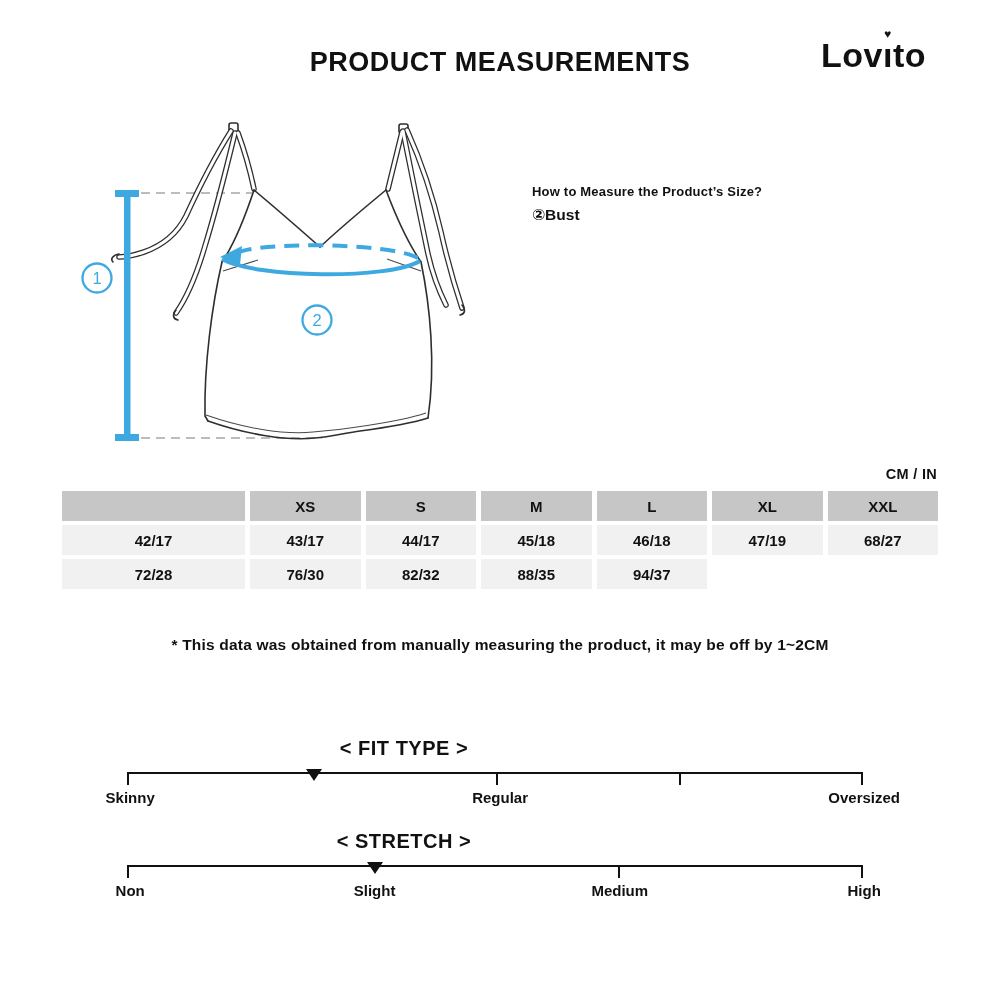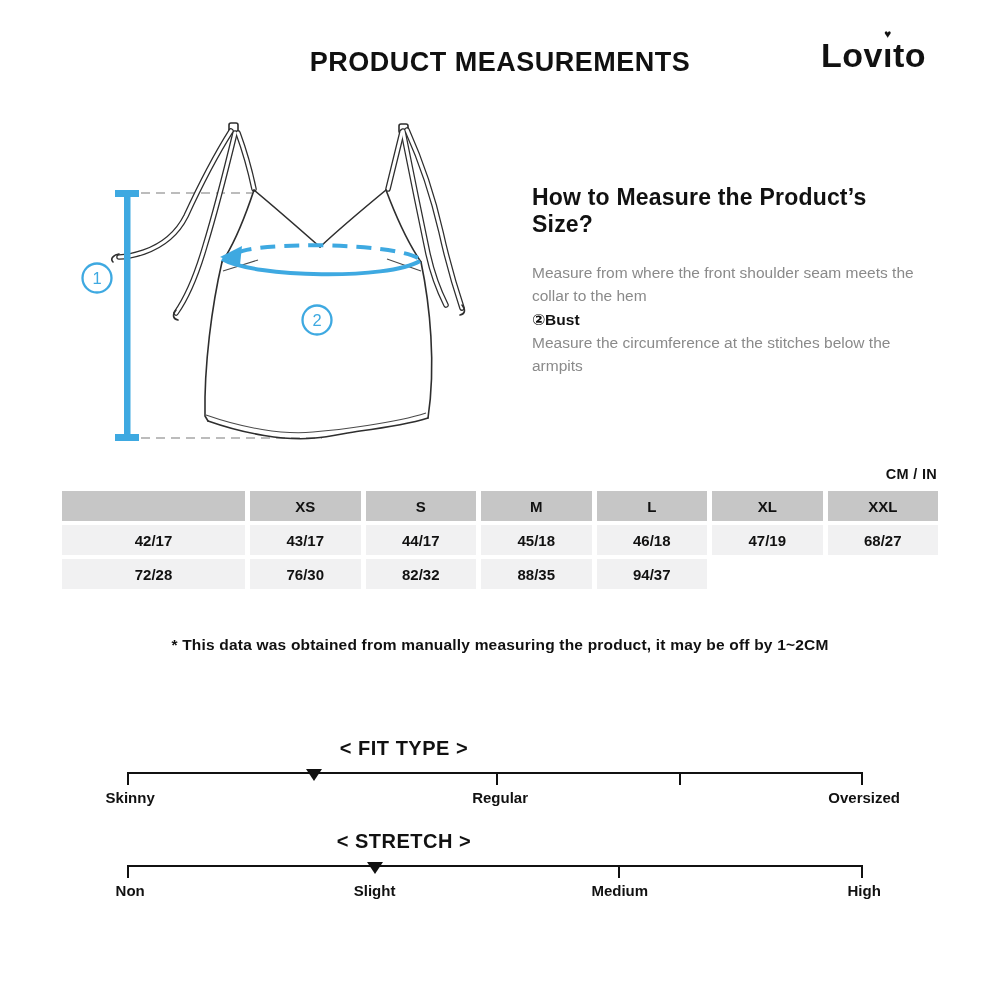--- a/index.html
+++ b/index.html
@@ -23,21 +23,21 @@
   .diagram{position:absolute;left:60px;top:100px;width:460px;height:370px;}
   .garment{stroke:#2e2e2e;stroke-width:1.6;fill:none;stroke-linecap:round;stroke-linejoin:round;}
   .garment-thin{stroke:#4a4a4a;stroke-width:1.1;fill:none;}
   .ribbon-outer{stroke:#2e2e2e;stroke-width:5.6;fill:none;stroke-linecap:round;}
   .ribbon-inner{stroke:#fff;stroke-width:3.1;fill:none;stroke-linecap:round;}
   .dashline{stroke:#bcbcbc;stroke-width:2;stroke-dasharray:9 6;fill:none;}
   .blue-stroke{stroke:var(--accent,#3EA9E1);fill:none;}
   .blue-fill{fill:var(--accent,#3EA9E1);stroke:none;}
   .blue-text{fill:var(--accent,#3EA9E1);font-size:16.5px;font-family:"Liberation Sans","DejaVu Sans",sans-serif;}
   .instructions{position:absolute;left:532px;top:184px;width:385px;}
-  .instructions h2{font-size:23px;font-weight:700;margin:0 0 23px 0;letter-spacing:.2px;}
+  .instructions h2{font-size:13px;font-weight:700;margin:0 0 4px 0;letter-spacing:.2px;}
   .inst-label{font-size:15.5px;font-weight:700;line-height:1.5;}
   .inst-desc{font-size:15.5px;color:var(--gray-text,#8a8a8a);line-height:1.5;}
   .unit-label{position:absolute;top:466px;right:63px;font-size:14.5px;font-weight:700;letter-spacing:.3px;}
   .size-table{
     position:absolute;left:62px;top:491px;width:876px;
     display:grid;grid-template-columns:183px repeat(6,1fr);column-gap:5px;row-gap:4px;
   }
   .size-table > div{height:30px;display:flex;align-items:center;justify-content:center;font-size:15px;}
   .cell-th{background:var(--th-bg,#c6c6c6);font-weight:700;}
   .cell-corner{background:var(--th-bg,#c6c6c6);}
@@ -119,23 +119,21 @@
     <polygon class="blue-fill" points="220,257 242,246 240,265"></polygon>
   </g>
   <g>
     <circle class="blue-stroke" cx="317" cy="320" r="14.5" stroke-width="2.3" fill="#fff"></circle>
     <text class="blue-text" x="317" y="326" text-anchor="middle">2</text>
   </g>
 </svg>
 
 <div class="instructions">
   <h2>How to Measure the Product’s Size?</h2>
-  <div class="inst-desc">Measure from where the front shoulder seam meets the collar to the hem</div>
   <div class="inst-label">②Bust</div>
-  <div class="inst-desc">Measure the circumference at the stitches below the armpits</div>
 </div>
 
 <div class="unit-label">CM / IN</div>
 
 <div class="size-table">
     <div class="cell-corner"></div>
     <div class="cell-th">XS</div>
     <div class="cell-th">S</div>
     <div class="cell-th">M</div>
     <div class="cell-th">L</div>

